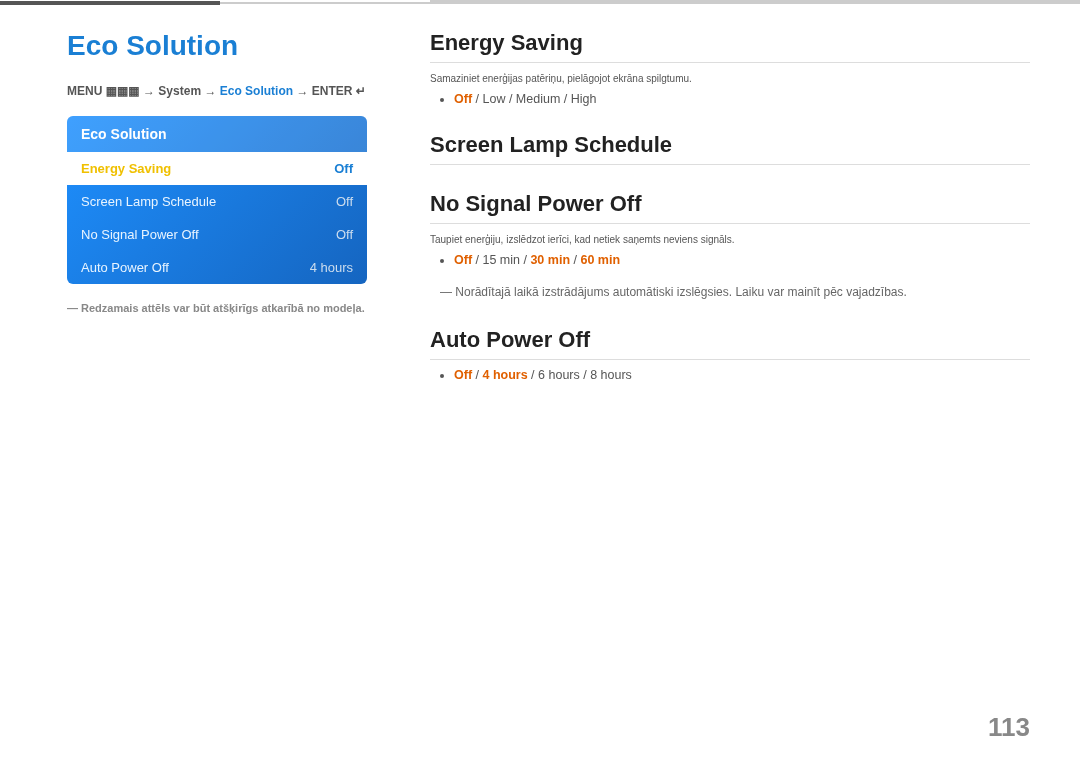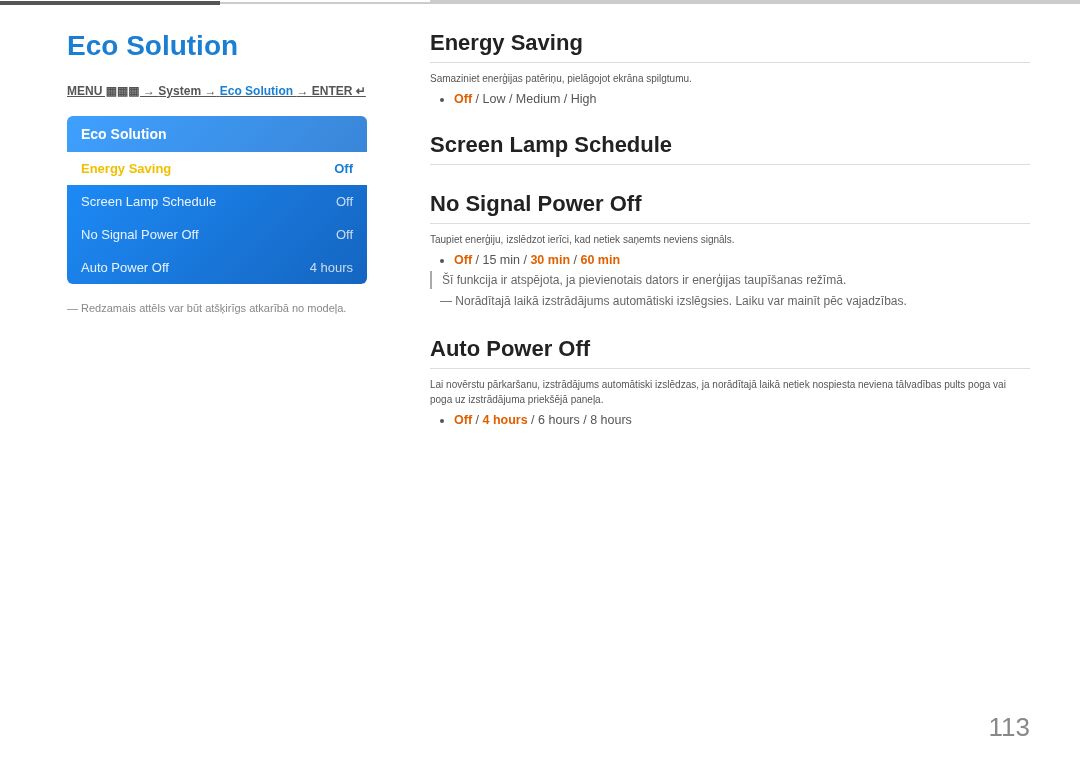--- a/index.html
+++ b/index.html
@@ -48,21 +48,20 @@
       font-weight: bold;
       color: #1a7fd4;
       margin-bottom: 22px;
     }
 
     .breadcrumb {
       font-size: 12px;
       color: #555;
       margin-bottom: 18px;
       font-weight: bold;
-      text-decoration: underline;
     }
     .breadcrumb .highlight {
       color: #1a7fd4;
     }
 
     
     .menu-box {
       background: linear-gradient(135deg, #1e90ff 0%, #1565c0 100%);
       border-radius: 6px;
       overflow: hidden;
@@ -96,20 +95,21 @@
       font-weight: bold;
     }
     .item-value {
       color: #cde;
     }
 
     .footnote {
       margin-top: 18px;
       font-size: 11px;
       color: #888;
+      font-weight: bold;
     }
 
     
     .right-col {
       position: absolute;
       left: 430px;
       top: 30px;
       right: 50px;
     }
 
@@ -155,21 +155,21 @@
       line-height: 1.5;
     }
 
     
     .page-number {
       position: absolute;
       bottom: 20px;
       right: 50px;
       font-size: 26px;
       color: #888;
-      font-weight: normal;
+      font-weight: bold;
     }
 
     
     .right-divider {
       position: absolute;
       top: 0;
       right: 0;
       left: 430px;
       height: 2px;
       background: #ccc;
@@ -235,27 +235,25 @@
   </div>
 
   <div class="section">
     <h2 class="section-title">No Signal Power Off</h2>
     <p class="section-desc">Taupiet enerģiju, izslēdzot ierīci, kad netiek saņemts neviens signāls.</p>
     <ul class="section-options">
       <li>
         <span class="opt-highlight">Off</span><span class="opt-normal"> / 15 min / </span><span class="opt-highlight">30 min</span><span class="opt-normal"> / </span><span class="opt-highlight">60 min</span>
       </li>
     </ul>
-    <p class="note-line">Šī funkcija ir atspējota, ja pievienotais dators ir enerģijas taupīšanas režīmā.</p>
-    <p class="note-line" style="border-left: none; margin-top:3px;">― Norādītajā laikā izstrādājums automātiski izslēgsies. Laiku var mainīt pēc vajadzības.</p>
+    <p class="note-line" style="border-left: none; margin-top:16px;">― Norādītajā laikā izstrādājums automātiski izslēgsies. Laiku var mainīt pēc vajadzības.</p>
   </div>
 
   <div class="section">
     <h2 class="section-title">Auto Power Off</h2>
-    <p class="section-desc">Lai novērstu pārkaršanu, izstrādājums automātiski izslēdzas, ja norādītajā laikā netiek nospiesta neviena tālvadības pults poga vai poga uz izstrādājuma priekšējā paneļa.</p>
     <ul class="section-options">
       <li>
         <span class="opt-highlight">Off</span><span class="opt-normal"> / </span><span class="opt-highlight">4 hours</span><span class="opt-normal"> / 6 hours / 8 hours</span>
       </li>
     </ul>
   </div>
 
 </div>
 
 <div class="page-number">113</div>

